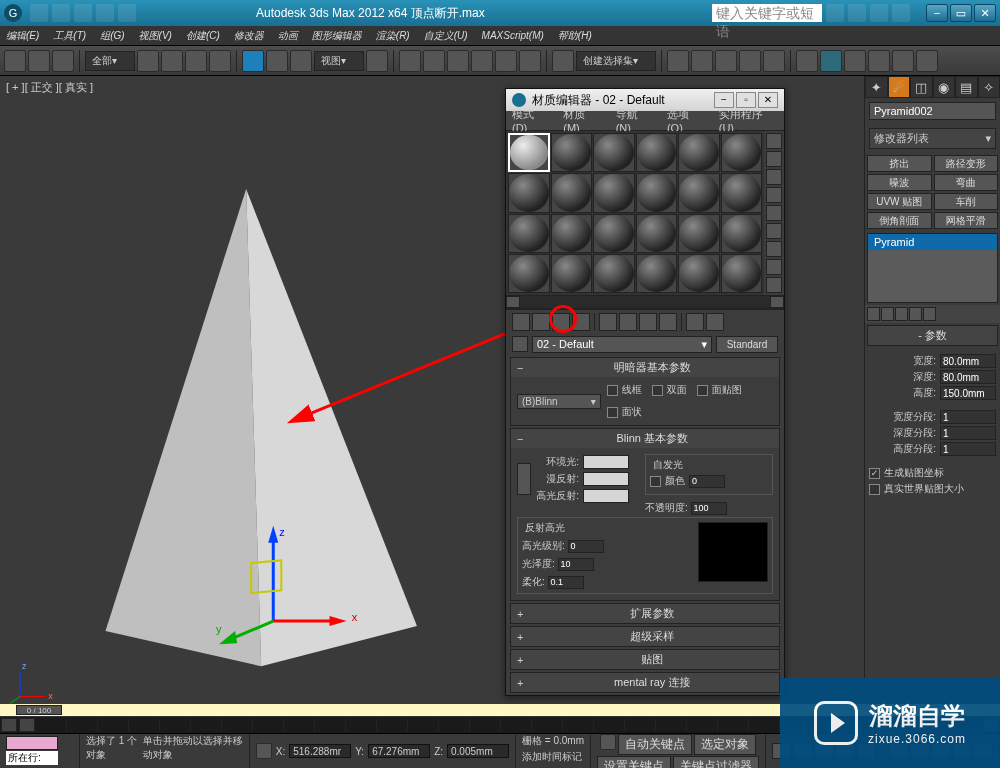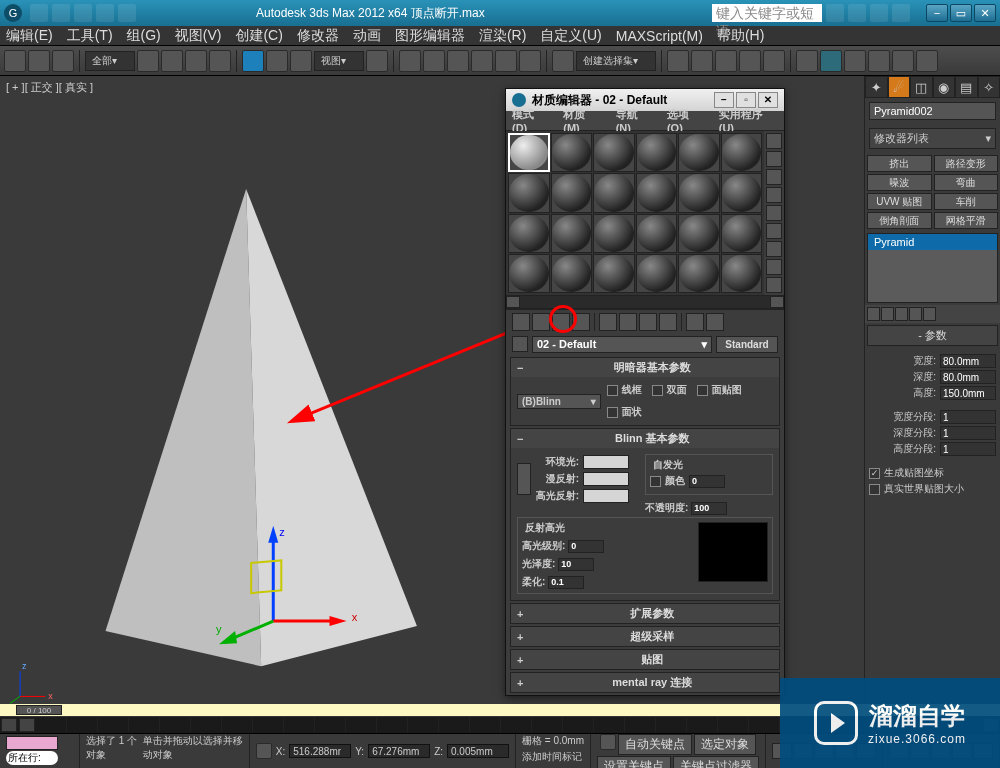--- a/index.html
+++ b/index.html
@@ -11,21 +11,21 @@
 .titlebar .quick-access { display: flex; gap: 4px; margin-right: 20px; }
 .titlebar .qa-btn { width: 18px; height: 18px; background: rgba(255,255,255,0.1); border-radius: 2px; }
 .titlebar .title { flex: 0 0 auto; margin-left: 100px; }
 .titlebar .mid { margin-left: auto; display: flex; gap: 4px; align-items: center; }
 .titlebar .search-box { background: #fff; color: #888; height: 18px; width: 110px; padding: 0 4px; font-size: 14px; line-height: 18px; }
 .titlebar .win-btns { display: flex; gap: 2px; margin-left: 12px; }
 .titlebar .win-btn { width: 22px; height: 18px; background: linear-gradient(#5aa5c4,#1e6e93); border: 1px solid #0a4861; border-radius: 2px; color: #fff; font-size: 11px; text-align: center; line-height: 16px; }
 
 
 .menubar { height: 20px; background: #343434; display: flex; align-items: center; padding: 0 6px; gap: 14px; border-bottom: 1px solid #000; }
-.menubar span { color: #ddd; font-size: 14px; cursor: default; }
+.menubar span { color: #ddd; font-size: 10px; cursor: default; font-style: italic; }
 
 
 .maintoolbar { height: 30px; background: linear-gradient(#4d4d4d,#3a3a3a); border-bottom: 1px solid #000; display: flex; align-items: center; padding: 0 4px; gap: 2px; }
 .tool-btn { width: 22px; height: 22px; background: #555; border: 1px solid #2a2a2a; border-radius: 2px; }
 .tool-btn.active { background: #1e80bb; }
 .tool-dd { background: #333; color: #ccc; font-size: 10px; height: 20px; padding: 0 6px; border: 1px solid #222; display: flex; align-items: center; min-width: 50px; }
 .tool-sep { width: 1px; height: 22px; background: #222; margin: 0 3px; }
 
 
 .mainarea { position: absolute; top: 76px; left: 0; right: 0; bottom: 64px; display: flex; }
@@ -58,21 +58,21 @@
 
 .rollout-hdr { background: #444; border: 1px solid #222; color: #ddd; text-align: center; font-size: 11px; padding: 2px; margin: 2px; }
 .rollout-body { padding: 4px; }
 .param-row { display: flex; align-items: center; margin: 2px 0; font-size: 10px; }
 .param-row label { flex: 1; color: #ccc; text-align: right; padding-right: 4px; }
 .spinner { background: #333; color: #fff; border: 1px solid #222; width: 56px; height: 14px; font-size: 10px; padding: 0 2px; display: flex; align-items: center; }
 .check { display: flex; align-items: center; gap: 4px; color: #ccc; font-size: 10px; margin: 2px 0; }
 .check-box { width: 11px; height: 11px; border: 1px solid #888; background: #333; display: inline-flex; align-items: center; justify-content: center; font-size: 9px; }
 
 
-.mat-editor { position: absolute; left: 505px; top: 88px; width: 280px; background: #3c3c3c; border: 1px solid #111; box-shadow: 0 2px 8px rgba(0,0,0,0.5); font-weight: bold; }
+.mat-editor { position: absolute; left: 505px; top: 88px; width: 280px; background: #3c3c3c; border: 1px solid #111; box-shadow: 0 2px 8px rgba(0,0,0,0.5); }
 .mat-title { height: 22px; background: linear-gradient(#f0f0f0,#d4d4d4); color: #000; display: flex; align-items: center; padding: 0 6px; font-size: 12px; }
 .mat-title .mat-app-icon { width: 14px; height: 14px; background: #186f92; border-radius: 50%; margin-right: 6px; }
 .mat-title .mat-win-btns { margin-left: auto; display: flex; gap: 2px; }
 .mat-title .mat-win-btn { width: 20px; height: 16px; border: 1px solid #888; background: #e0e0e0; text-align: center; line-height: 14px; font-size: 10px; }
 .mat-menu { height: 20px; background: #444; display: flex; align-items: center; padding: 0 6px; gap: 14px; color: #ccc; font-size: 11px; border-bottom: 1px solid #222; }
 .mat-samples-area { display: flex; height: 164px; }
 .mat-samples { flex: 1; display: grid; grid-template-columns: repeat(6, 1fr); grid-auto-rows: 1fr; padding: 2px; gap: 1px; background: #333; }
 .mat-sample { background: #454545; border: 1px solid #222; position: relative; overflow: hidden; }
 .mat-sample.sel { border: 2px solid #fff; }
 .mat-sphere { width: 100%; height: 100%; border-radius: 50%; background: radial-gradient(circle at 35% 30%, #888, #222 70%); }
@@ -133,21 +133,21 @@
 .trackbar .ruler { flex: 1; height: 14px; background: repeating-linear-gradient(to right, #1a1a1a, #1a1a1a 30px, #222 30px, #222 31px); position: relative; }
 .status { height: 34px; background: #3a3a3a; display: flex; align-items: stretch; font-size: 10px; }
 .status-seg { display: flex; align-items: center; padding: 0 6px; border-right: 1px solid #222; gap: 4px; }
 .prompt-row { display: flex; align-items: center; gap: 4px; width: 100%; }
 .pink-box { background: #e8a8d0; width: 52px; height: 14px; border: 1px solid #222; }
 .coord-label { color: #ccc; }
 .coord-val { background: #2a2a2a; color: #ccc; border: 1px solid #111; width: 62px; height: 14px; padding: 0 3px; line-height: 14px; }
 .autokey-btn { background: #555; border: 1px solid #222; padding: 1px 6px; color: #ddd; font-size: 12px; }
 .play-btns { display: flex; gap: 1px; }
 .play-btns .pb { width: 20px; height: 16px; background: #555; border: 1px solid #222; }
-.field-label { background: #fff; color: #000; width: 52px; height: 14px; padding: 0 2px; font-size: 10px; line-height: 14px; border-radius: 7px; }
+.field-label { background: #fff; color: #000; width: 52px; height: 14px; padding: 0 2px; font-size: 10px; line-height: 14px; }
 </style>
 </head>
 <body>
 
 <div class="titlebar">
   <div class="app-icon">G</div>
   <div class="quick-access">
     <div class="qa-btn"></div>
     <div class="qa-btn"></div>
     <div class="qa-btn"></div>

